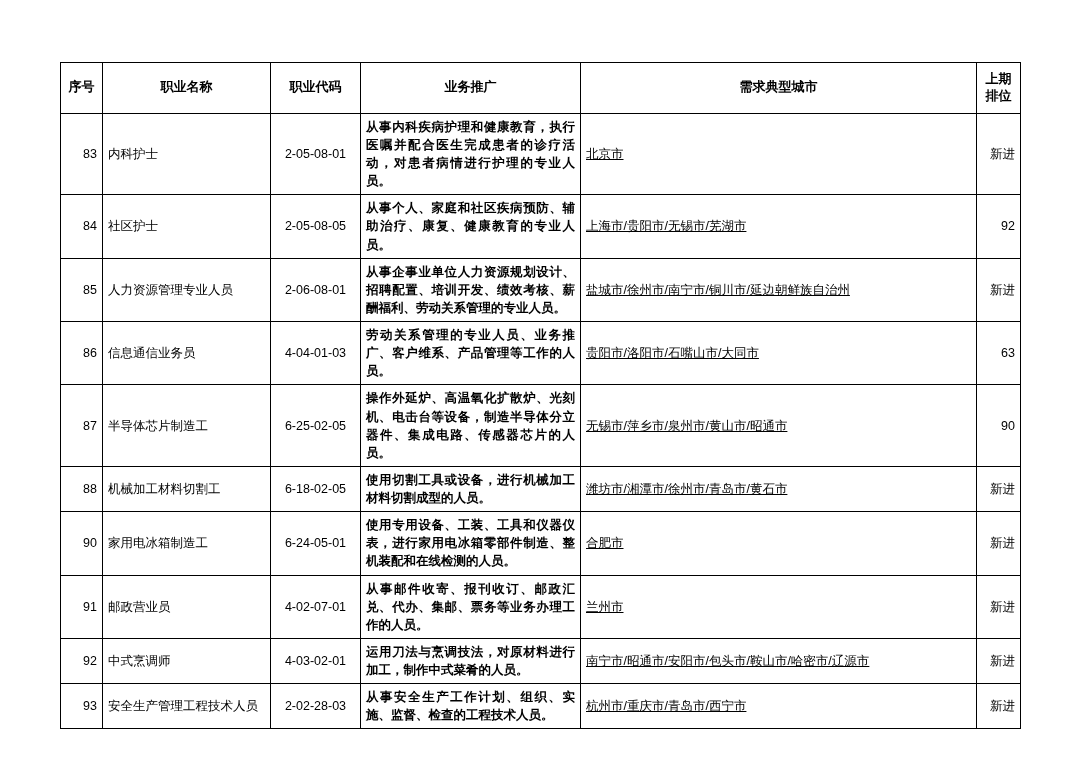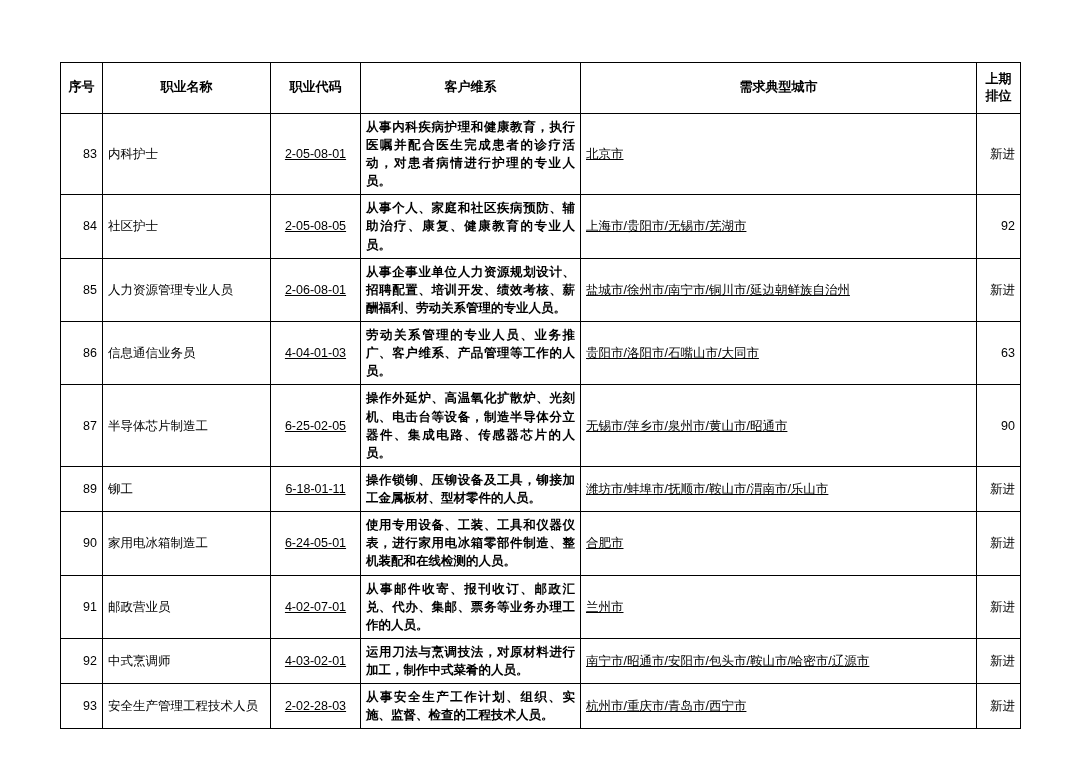--- a/index.html
+++ b/index.html
@@ -46,21 +46,21 @@
   
   col.c-seq     { width: 42px; }
   col.c-name    { width: 168px; }
   col.c-code    { width: 90px; }
   col.c-def     { width: 220px; }
   col.c-city    { width: 396px; }
   col.c-rank    { width: 44px; }
 
   td.seq   { text-align: right; font-size: 12.5px; }
   td.name  { text-align: left; padding-left: 10px; margin-left: 36px; }
-  td.code  { text-align: center; font-size: 12px; letter-spacing: 0px; text-decoration: underline; }
+  td.code  { text-align: center; font-size: 12px; letter-spacing: 0px; }
   td.def   { text-align: justify; text-justify: inter-ideograph; font-size: 12.2px; line-height: 1.42; padding: 3px 6px; font-weight: bold; }
   td.city  { text-align: left; padding-left: 6px; font-size: 12.5px; text-decoration: underline; }
   td.rank  { text-align: right; font-size: 12.5px; }
 
   .pagenum {
     position: absolute;
     left: 0;
     right: 0;
     top: 685px;
     text-align: center;
@@ -80,21 +80,21 @@
       <col class="c-code">
       <col class="c-def">
       <col class="c-city">
       <col class="c-rank">
     </colgroup>
     <thead>
       <tr>
         <th>序号</th>
         <th>职业名称</th>
         <th>职业代码</th>
-        <th>客户维系</th>
+        <th>业务推广</th>
         <th>需求典型城市</th>
         <th>
           <span>上期</span><br>
           <span>排位</span>
         </th>
       </tr>
     </thead>
     <tbody id="table-body">
         <tr>
           <td class="seq">83</td>
@@ -130,25 +130,25 @@
         </tr>
         <tr>
           <td class="seq">87</td>
           <td class="name">半导体芯片制造工</td>
           <td class="code">6-25-02-05</td>
           <td class="def">操作外延炉、高温氧化扩散炉、光刻机、电击台等设备，制造半导体分立器件、集成电路、传感器芯片的人员。</td>
           <td class="city">无锡市/萍乡市/泉州市/黄山市/昭通市</td>
           <td class="rank">90</td>
         </tr>
         <tr>
-          <td class="seq">89</td>
-          <td class="name">铆工</td>
-          <td class="code">6-18-01-11</td>
-          <td class="def">操作锁铆、压铆设备及工具，铆接加工金属板材、型材零件的人员。</td>
-          <td class="city">潍坊市/蚌埠市/抚顺市/鞍山市/渭南市/乐山市</td>
+          <td class="seq">88</td>
+          <td class="name">机械加工材料切割工</td>
+          <td class="code">6-18-02-05</td>
+          <td class="def">使用切割工具或设备，进行机械加工材料切割成型的人员。</td>
+          <td class="city">潍坊市/湘潭市/徐州市/青岛市/黄石市</td>
           <td class="rank">新进</td>
         </tr>
         <tr>
           <td class="seq">90</td>
           <td class="name">家用电冰箱制造工</td>
           <td class="code">6-24-05-01</td>
           <td class="def">使用专用设备、工装、工具和仪器仪表，进行家用电冰箱零部件制造、整机装配和在线检测的人员。</td>
           <td class="city">合肥市</td>
           <td class="rank">新进</td>
         </tr>

